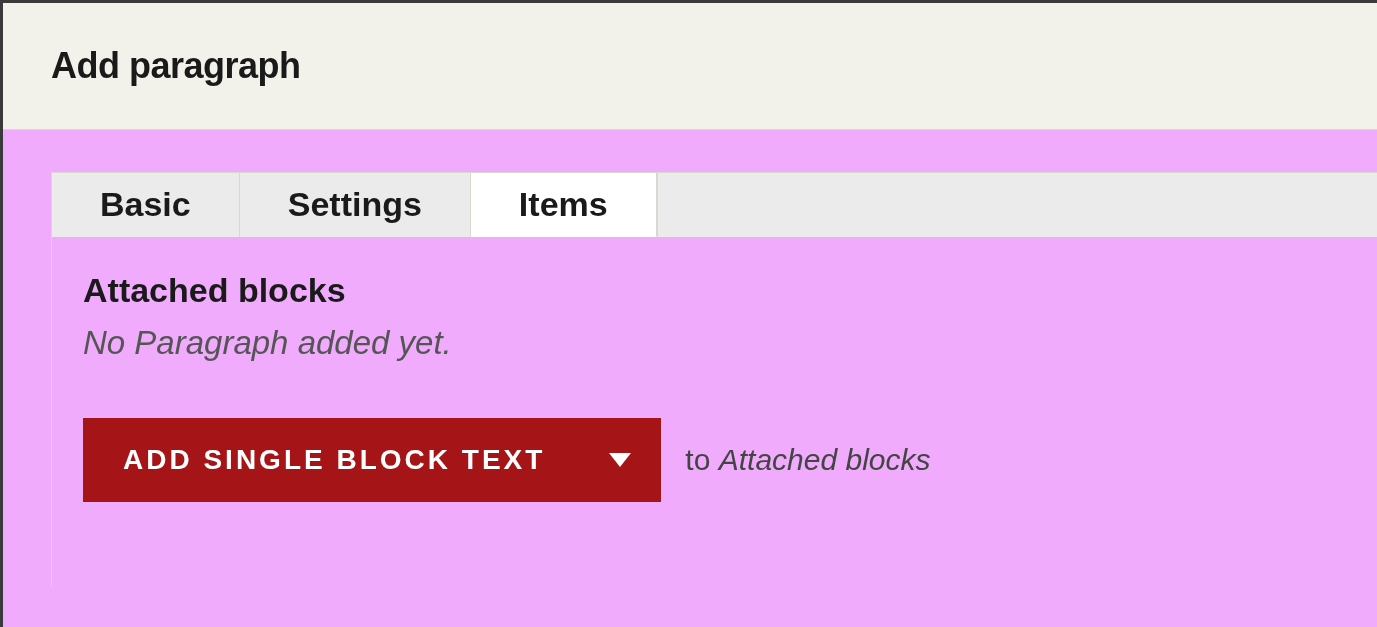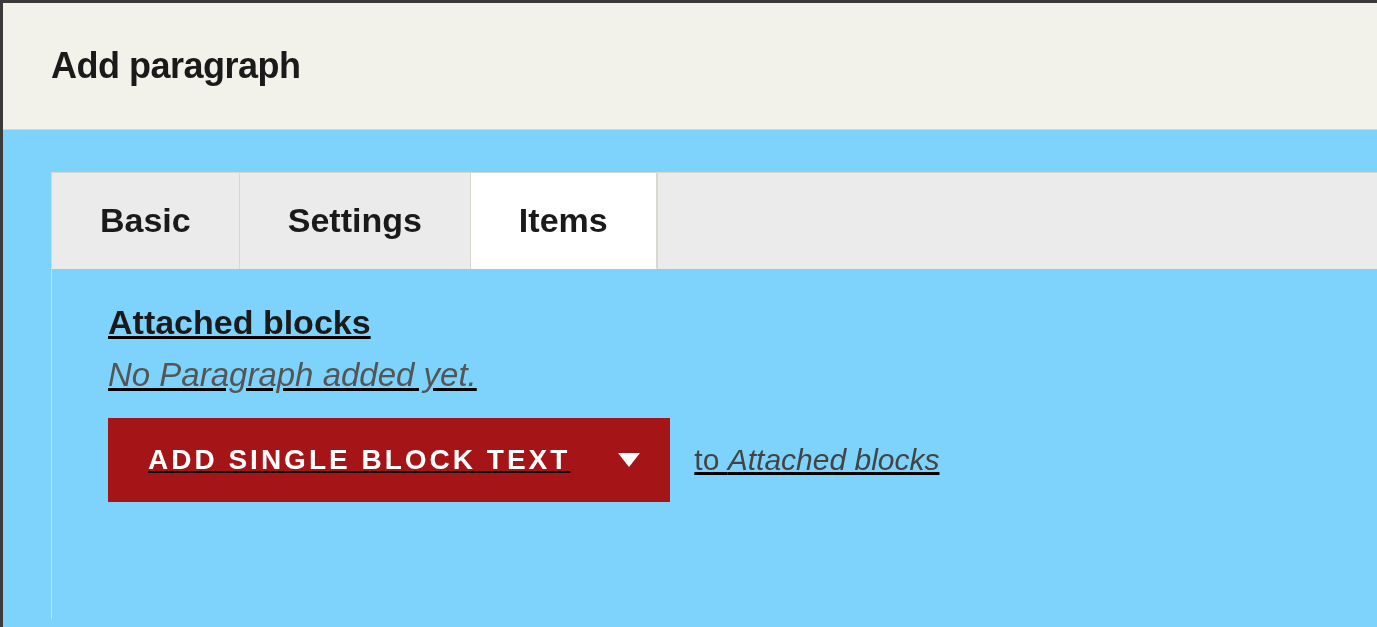--- a/index.html
+++ b/index.html
@@ -12,42 +12,42 @@
       background: #ffffff;
       width: 1377px;
       height: 627px;
       overflow: hidden;
     }
     .container {
       border: 3px solid #3a3a3a;
       border-right: none;
       border-bottom: none;
       height: 100%;
-      background: #7dd3fc;
+      background: #f0abfc;
     }
     .header {
       background: #f2f1ea;
       padding: 42px 0 42px 48px;
       border-bottom: 1px solid #d8d8d0;
     }
     .header-title {
       font-size: 36px;
       font-weight: 700;
       color: #1a1a1a;
       letter-spacing: -0.5px;
     }
     .content {
       padding: 42px 0 0 48px;
     }
     .tabs {
       display: flex;
       border-bottom: 1px solid #d8d8d0;
     }
     .tab {
-      padding: 28px 48px;
+      padding: 12px 48px;
       font-size: 34px;
       font-weight: 700;
       color: #1a1a1a;
       background: #ebebeb;
       border: 1px solid #d8d8d0;
       border-bottom: none;
       cursor: pointer;
       margin-right: 0;
       margin-bottom: -1px;
     }
@@ -59,55 +59,54 @@
       border-bottom: 1px solid #ffffff;
     }
     .tabs-spacer {
       flex: 1;
       background: #ebebeb;
       border-top: 1px solid #d8d8d0;
       border-left: 1px solid #d8d8d0;
       margin-bottom: -1px;
     }
     .tab-content {
-      padding: 34px 0 0 56px;
+      padding: 34px 0 0 31px;
       border-left: 1px solid #d8d8d0;
       min-height: 350px;
-      text-decoration: underline;
     }
     .section-heading {
       font-size: 34px;
       font-weight: 700;
       color: #1a1a1a;
       margin-bottom: 14px;
     }
     .empty-message {
       font-size: 33px;
       font-style: italic;
       color: #555555;
       font-weight: 400;
-      margin-bottom: 24px;
+      margin-bottom: 56px;
     }
     .action-row {
       display: flex;
       align-items: center;
       gap: 24px;
     }
     .primary-button {
       background: #a51417;
       color: #ffffff;
       border: none;
       padding: 26px 30px 26px 40px;
       font-size: 28px;
       font-weight: 700;
       letter-spacing: 3px;
       cursor: pointer;
       display: flex;
       align-items: center;
-      gap: 48px;
+      gap: 64px;
     }
     .caret-down {
       display: inline-block;
     }
     .caret-down svg {
       display: block;
     }
     .suffix-text {
       font-size: 30px;
       color: #444444;

